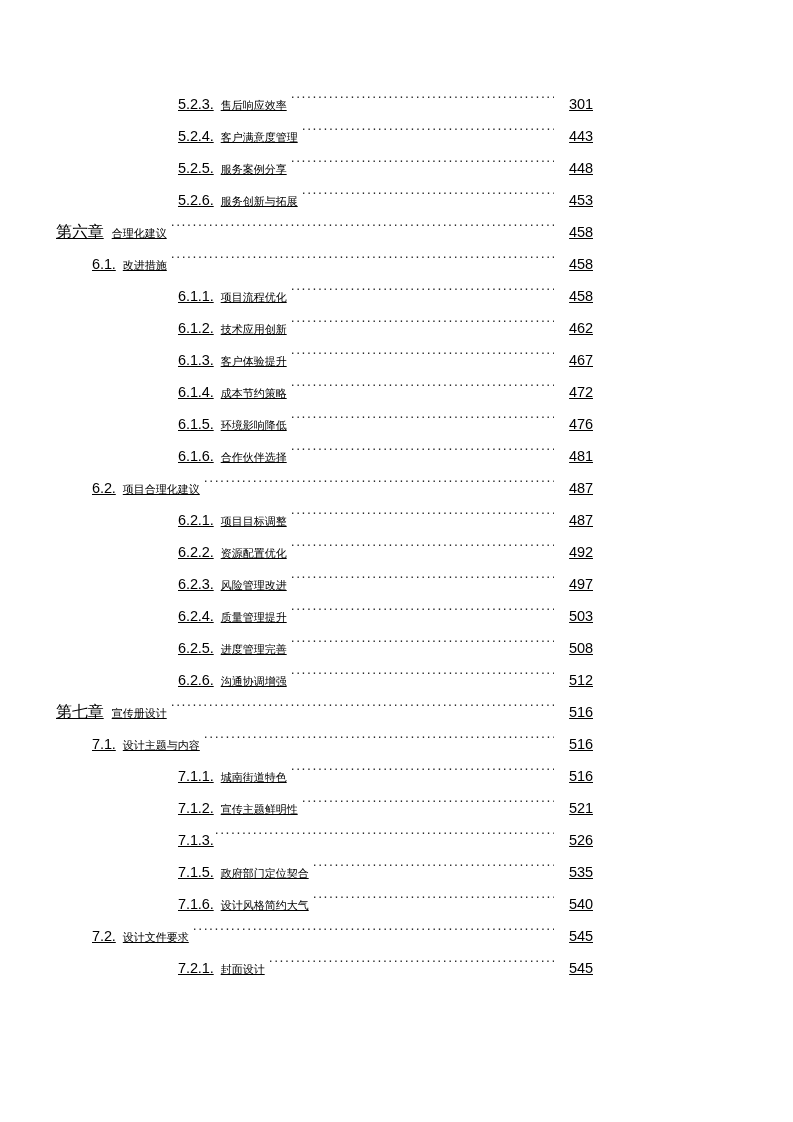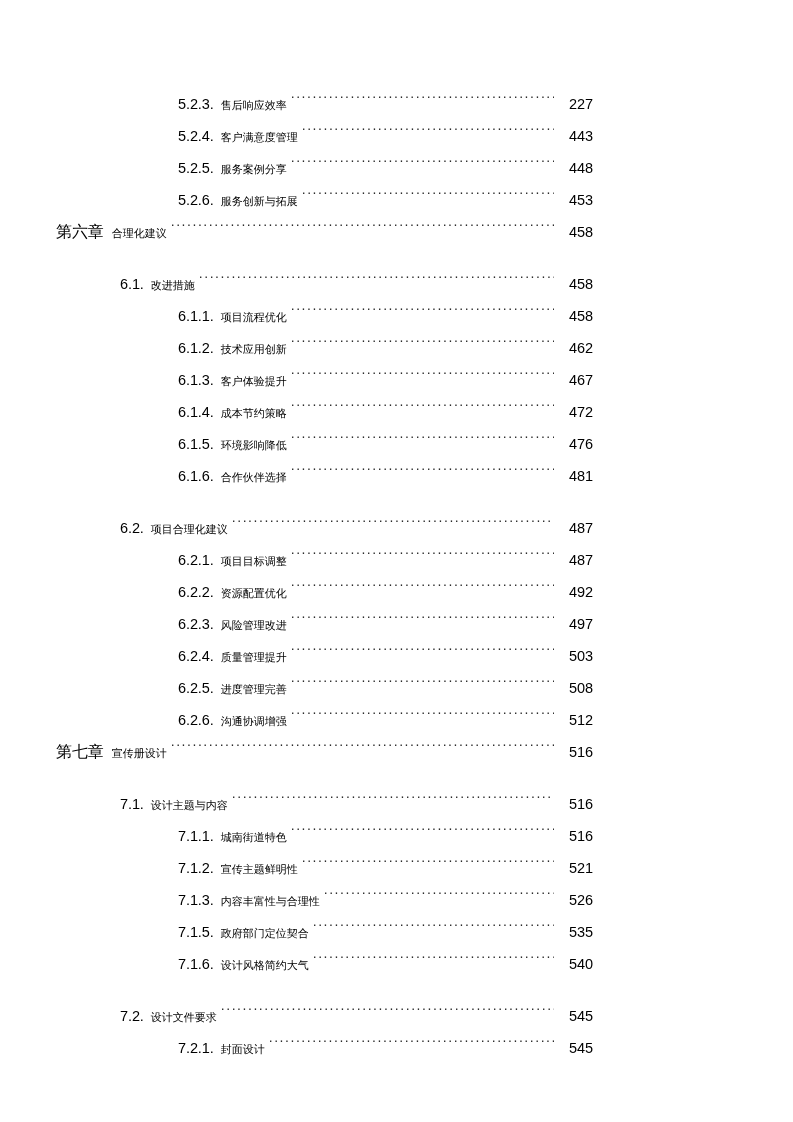--- a/index.html
+++ b/index.html
@@ -17,20 +17,21 @@
   .page {
     position: relative;
     width: 793px;
     height: 1122px;
     background: #ffffff;
     box-sizing: border-box;
     padding-top: 88px;
   }
   .toc {
     width: 711px;
+    text-decoration: underline;
   }
   .toc-entry {
     display: flex;
     align-items: baseline;
     height: 32px;
     font-size: 15.5px;
     line-height: 32px;
     white-space: nowrap;
     padding-right: 118px;
     box-sizing: border-box;
@@ -72,40 +73,40 @@
     width: 34px;
     text-align: right;
     font-family: "Liberation Sans", "DejaVu Sans", sans-serif;
     font-size: 14.5px;
     letter-spacing: -0.1px;
     padding-left: 4px;
   }
 
   
   .lvl-1 { padding-left: 56px; }
-  .lvl-2 { padding-left: 120px; margin-top: 20px; }
+  .lvl-2 { padding-left: 92px; }
   .lvl-3 { padding-left: 178px; }
 
   .lvl-1 .num {
     font-family: "Liberation Serif", "DejaVu Serif", serif;
     font-size: 16px;
     padding-right: 4px;
   }
   .lvl-1 .title { padding-left: 4px; }
 </style>
 </head>
 <body>
 
 <div class="page">
   <div class="toc" id="toc-list">
       <div class="toc-entry lvl-3">
         <span class="num">5.2.3.</span>
         <span class="title">售后响应效率</span>
         <span class="leader"></span>
-        <span class="pageno">227</span>
+        <span class="pageno">301</span>
       </div>
       <div class="toc-entry lvl-3">
         <span class="num">5.2.4.</span>
         <span class="title">客户满意度管理</span>
         <span class="leader"></span>
         <span class="pageno">443</span>
       </div>
       <div class="toc-entry lvl-3">
         <span class="num">5.2.5.</span>
         <span class="title">服务案例分享</span>
@@ -227,21 +228,20 @@
         <span class="pageno">516</span>
       </div>
       <div class="toc-entry lvl-3">
         <span class="num">7.1.2.</span>
         <span class="title">宣传主题鲜明性</span>
         <span class="leader"></span>
         <span class="pageno">521</span>
       </div>
       <div class="toc-entry lvl-3">
         <span class="num">7.1.3.</span>
-        <span class="title">内容丰富性与合理性</span>
         <span class="leader"></span>
         <span class="pageno">526</span>
       </div>
       <div class="toc-entry lvl-3">
         <span class="num">7.1.5.</span>
         <span class="title">政府部门定位契合</span>
         <span class="leader"></span>
         <span class="pageno">535</span>
       </div>
       <div class="toc-entry lvl-3">

